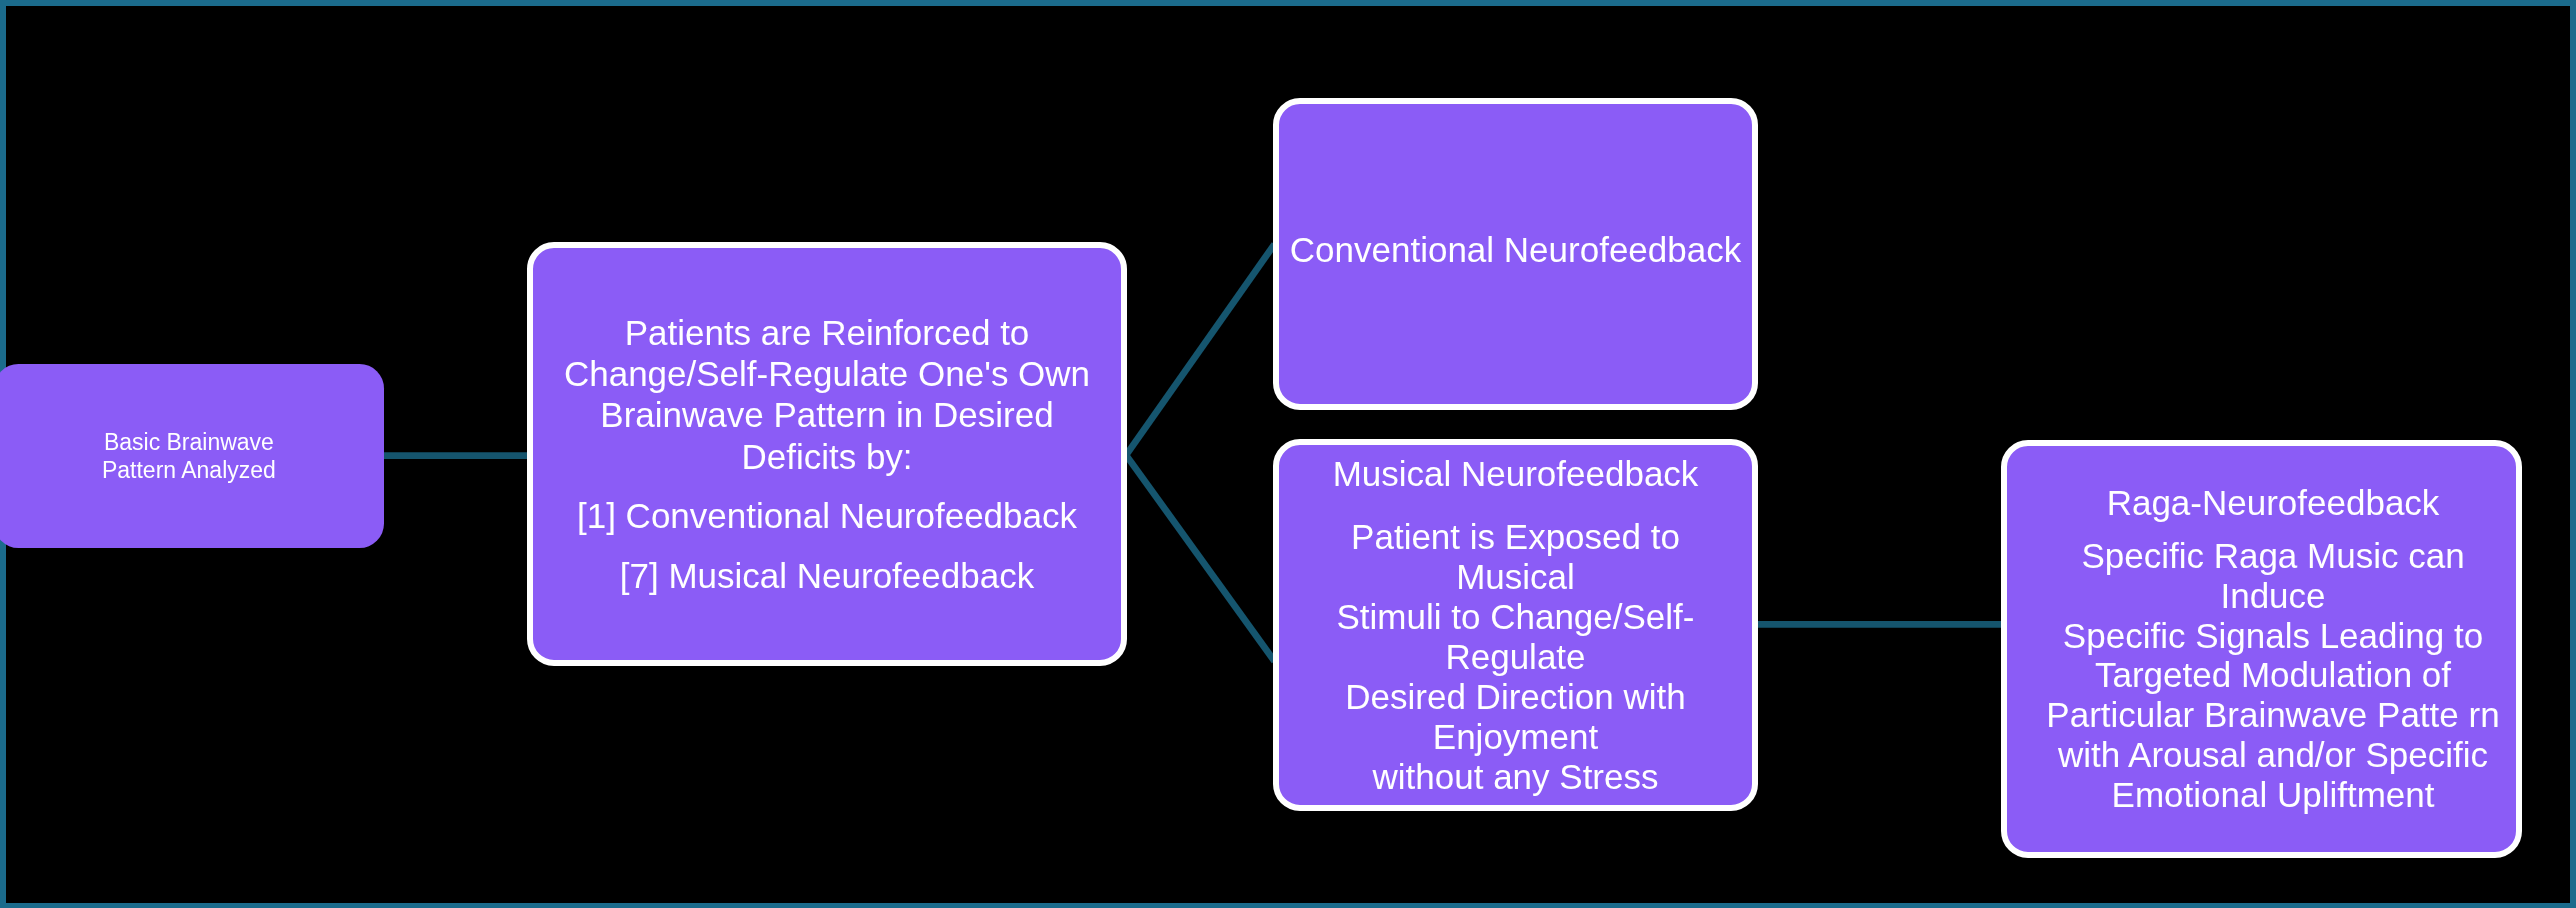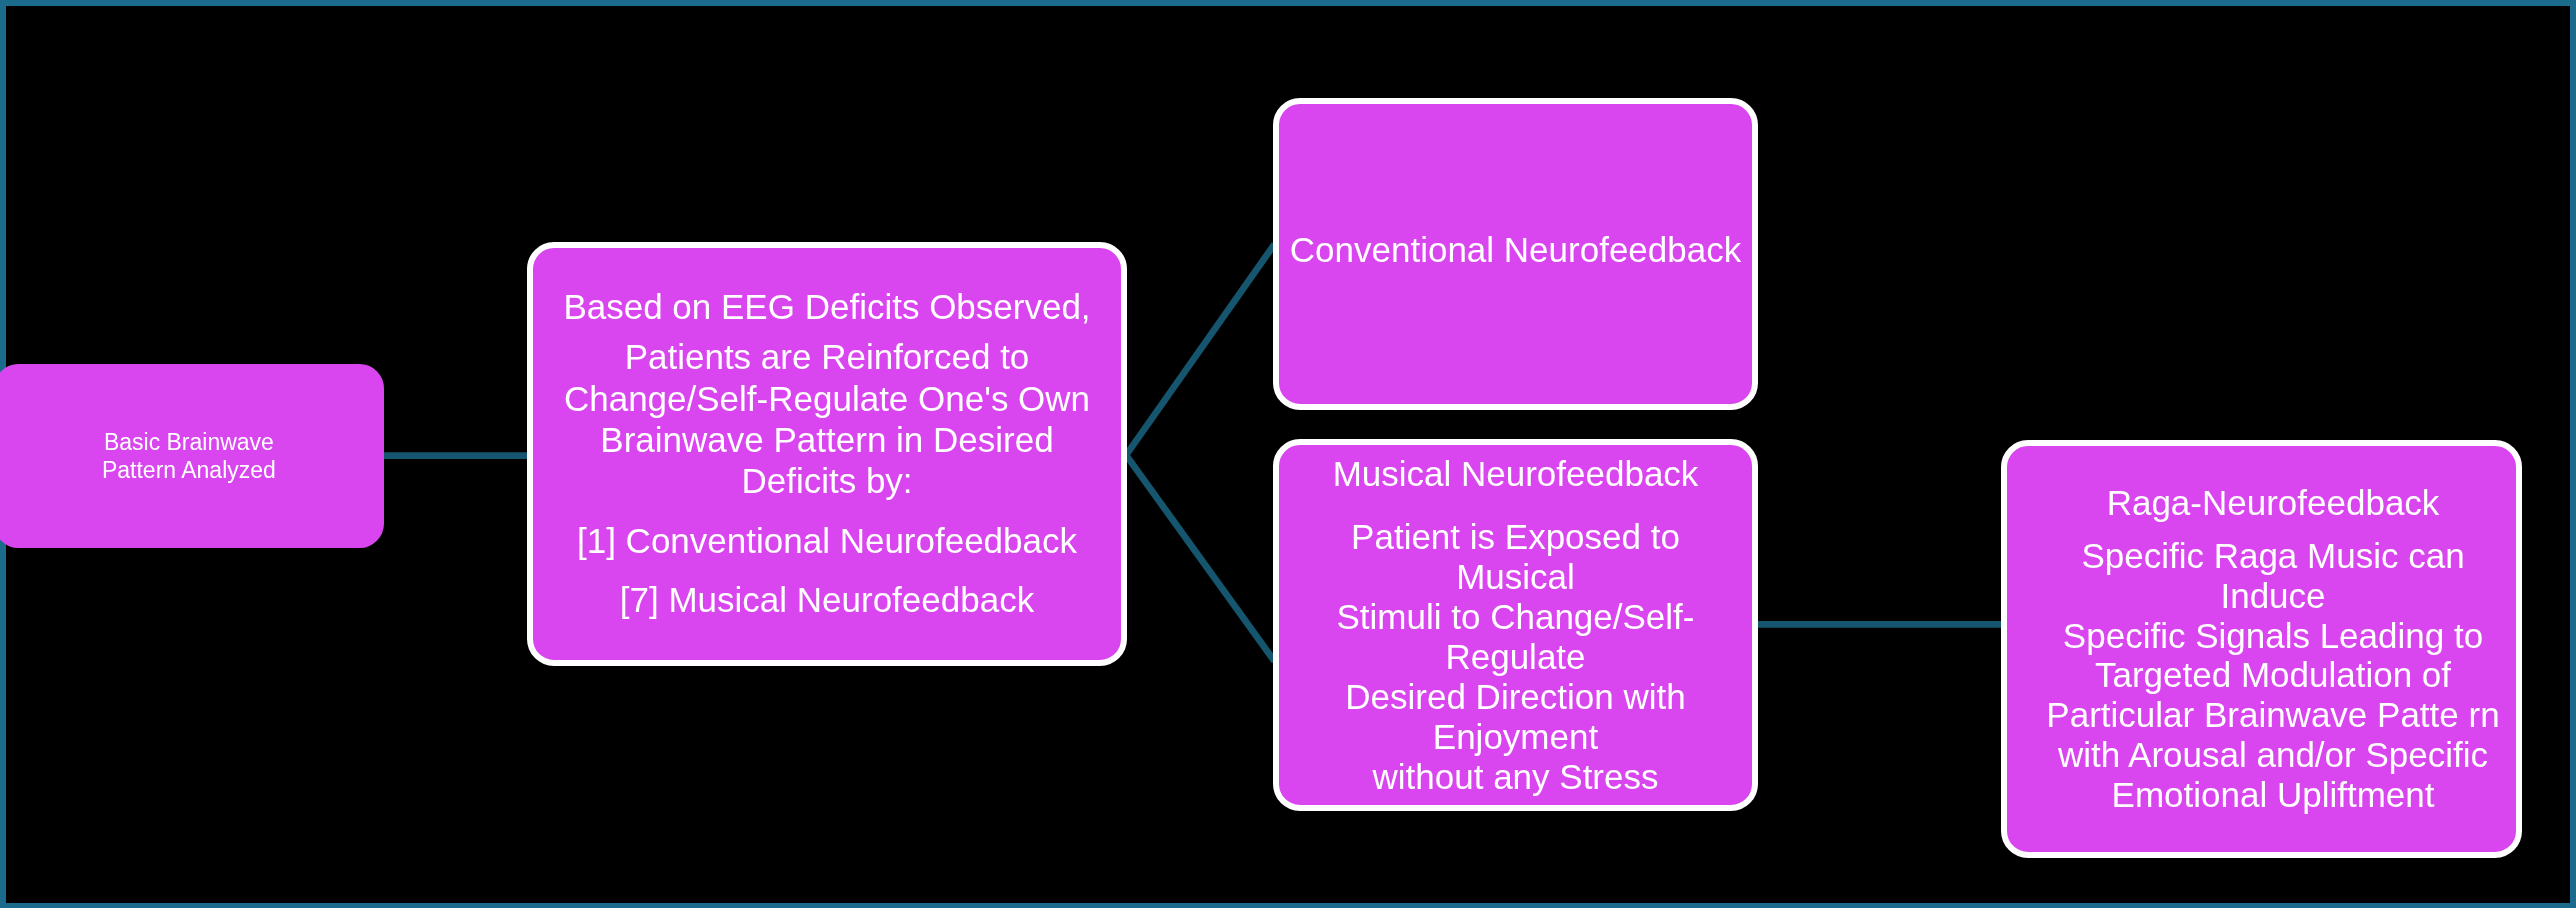--- a/index.html
+++ b/index.html
@@ -42,21 +42,21 @@
   #connectors line {
     stroke: #15556E;
     stroke-width: 11;
     stroke-linecap: butt;
   }
 
   
   .node {
     position: absolute;
     box-sizing: border-box;
-    background: #d946ef;
+    background: #8b5cf6;
     border-radius: 27px;
     display: flex;
     flex-direction: column;
     align-items: center;
     justify-content: center;
     color: #FFFFFF;
     text-align: center;
     padding: 8.6px 16px;
   }
   .node.bordered {
@@ -144,21 +144,20 @@
   </svg>
 
   <div class="node" id="node-basic">
     <p class="body">
       <span class="ln">Basic Brainwave</span>
       <span class="ln">Pattern Analyzed</span>
     </p>
   </div>
 
   <div class="node bordered" id="node-eeg">
-    <div class="title">Based on EEG Deficits Observed,</div>
     <p class="body">
       <span class="ln">Patients are Reinforced to</span>
       <span class="ln">Change/Self-Regulate One's Own</span>
       <span class="ln">Brainwave Pattern in Desired</span>
       <span class="ln">Deficits by:</span>
       <span class="gap"></span>
       <span class="ln">[1] Conventional Neurofeedback</span>
       <span class="gap"></span>
       <span class="ln">[7] Musical Neurofeedback</span>
     </p>

